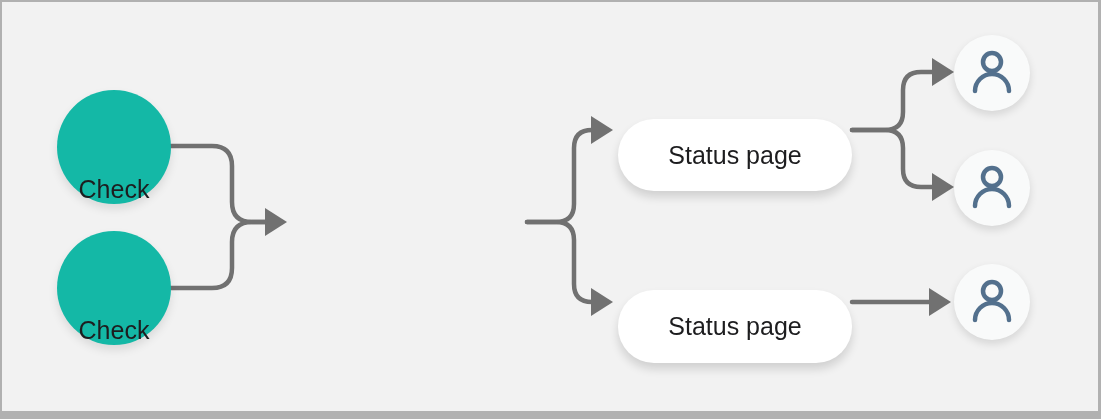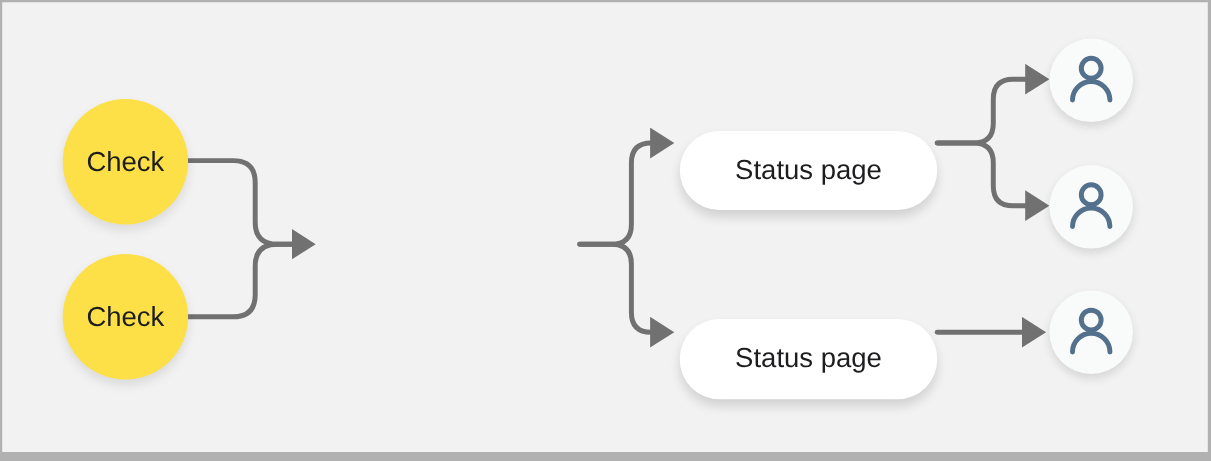--- a/index.html
+++ b/index.html
@@ -30,22 +30,23 @@
     position: absolute;
     display: flex;
     align-items: center;
     justify-content: center;
     box-sizing: border-box;
   }
   .circle-node {
     width: 114px;
     height: 114px;
     border-radius: 50%;
-    background: #fde047;
+    background: #14b8a6;
     box-shadow: 0 5px 10px rgba(0,0,0,0.10);
+    align-items: flex-end;
   }
   .pill-node {
     width: 234px;
     height: 72px;
     border-radius: 36px;
     background: #ffffff;
     box-shadow: 0 6px 10px rgba(0,0,0,0.14);
     margin-top: 24px;
   }
   .node-label {

